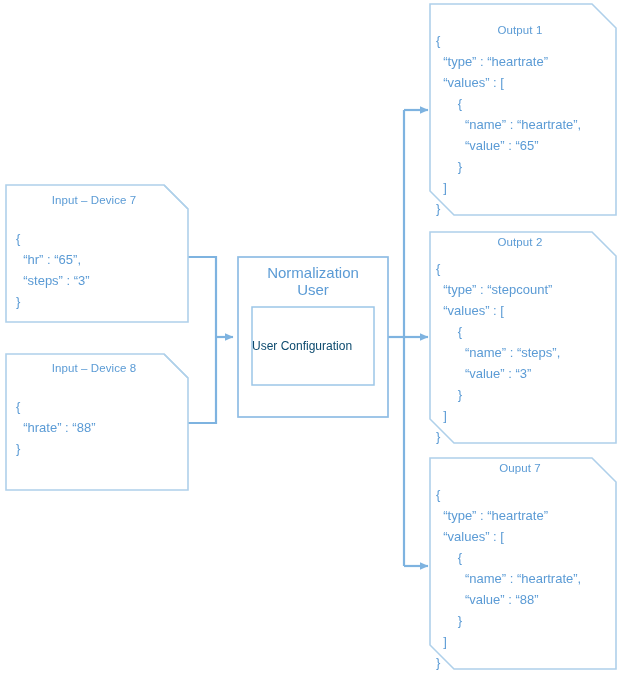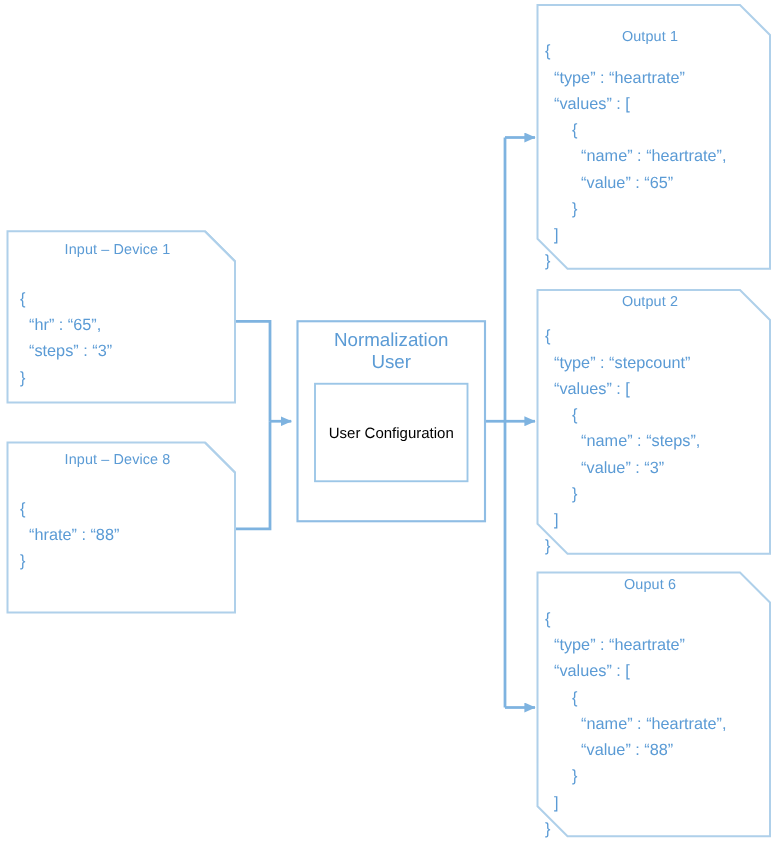--- a/index.html
+++ b/index.html
@@ -38,22 +38,21 @@
   }
   .center-title {
     position: absolute;
     text-align: center;
     color: #5B9BD5;
     font-size: 15px;
     line-height: 17px;
   }
   .center-inner-label {
     position: absolute;
-    text-align: center;
-    color: #000000;
+    color: #0c4a6e;
     font-size: 12px;
     white-space: nowrap;
   }
 </style>
 </head>
 <body>
 
 <svg id="canvas" viewBox="0 0 619 674" xmlns="http://www.w3.org/2000/svg">
 
   <defs>
@@ -109,21 +108,21 @@
 
   <g>
     <path d="M430,232 L592,232 L616,256 L616,443 L454,443 L430,419 Z" fill="#FFFFFF" stroke="#AFD0EA" stroke-width="1.6"></path>
   </g>
 
   <g>
     <path d="M430,458 L592,458 L616,482 L616,669 L454,669 L430,645 Z" fill="#FFFFFF" stroke="#AFD0EA" stroke-width="1.6"></path>
   </g>
 </svg>
 
-<div class="box-label" style="left:6px; top:194px; width:176px;">Input – Device 1</div>
+<div class="box-label" style="left:6px; top:194px; width:176px;">Input – Device 7</div>
 <div class="json-body" style="left:16px; top:228px;">{
   “hr” : “65”,
   “steps” : “3”
 }</div>
 
 <div class="box-label" style="left:6px; top:362px; width:176px;">Input – Device 8</div>
 <div class="json-body" style="left:16px; top:396px;">{
   “hrate” : “88”
 }</div>
 
@@ -148,21 +147,21 @@
 <div class="json-body" style="left:436px; top:258px;">{
   “type” : “stepcount”
   “values” : [
       {
         “name” : “steps”,
         “value” : “3”
       }
   ]
 }</div>
 
-<div class="box-label" style="left:430px; top:462px; width:180px;">Ouput 6</div>
+<div class="box-label" style="left:430px; top:462px; width:180px;">Ouput 7</div>
 <div class="json-body" style="left:436px; top:484px;">{
   “type” : “heartrate”
   “values” : [
       {
         “name” : “heartrate”,
         “value” : “88”
       }
   ]
 }</div>
 

